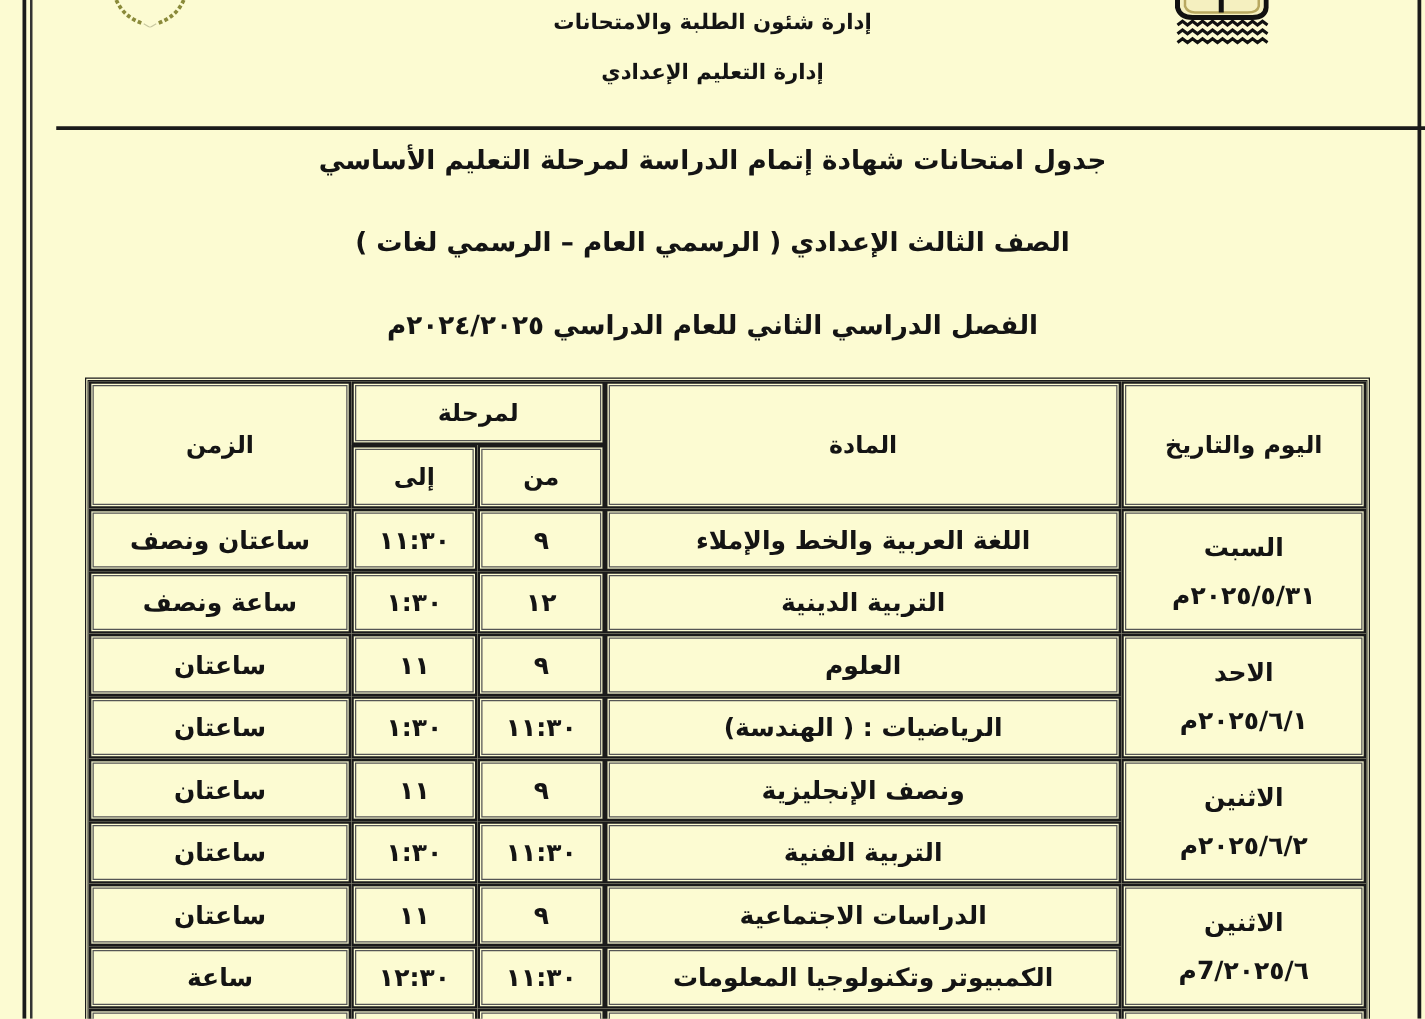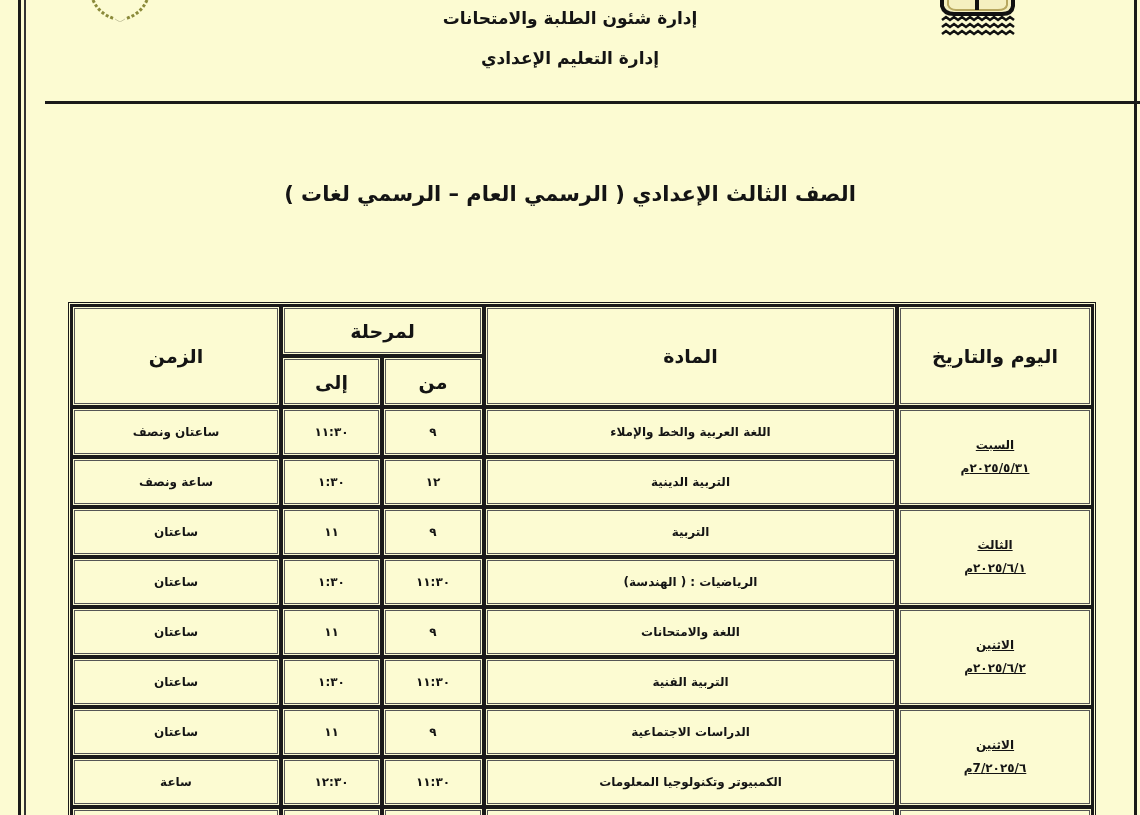--- a/index.html
+++ b/index.html
@@ -58,29 +58,29 @@
     border-spacing: 0;
     direction: rtl;
     border: 3px double #1a1a1a;
     table-layout: fixed;
   }
   table.schedule td, table.schedule th {
     border: 2px solid #1a1a1a;
     box-shadow: inset 0 0 0 1px #fcfbd2, inset 0 0 0 2px #555;
     text-align: center;
     font-weight: bold;
-    font-size: 12px;
+    font-size: 20px;
     padding: 0;
     background: #fcfbd2;
   }
   table.schedule th { font-size: 19px; }
   .hdr1 th { height: 47px; }
   .hdr2 th { height: 47px; }
   tr.row td { height: 46px; }
-  td.day { font-size: 19px; line-height: 1.9; text-decoration: underline; }
+  td.day { font-size: 19px; line-height: 1.9; }
   td.subject { font-size: 19px; }
   td.num { font-size: 18px; }
 </style>
 </head>
 <body>
 
 <div class="page">
   <div class="outer-border-left"></div>
   <div class="outer-border-left2"></div>
   <div class="outer-border-right"></div>
@@ -98,21 +98,23 @@
     <path d="M2 20 l4 -3 l4 3 l4 -3 l4 3 l4 -3 l4 3 l4 -3 l4 3 l4 -3 l4 3 l4 -3 l4 3 l4 -3 l4 3 l4 -3 l4 3 l4 -3 l4 3" stroke="#111" stroke-width="2.5" fill="none"></path>
     <path d="M2 27 l4 -3 l4 3 l4 -3 l4 3 l4 -3 l4 3 l4 -3 l4 3 l4 -3 l4 3 l4 -3 l4 3 l4 -3 l4 3 l4 -3 l4 3 l4 -3 l4 3" stroke="#111" stroke-width="2.5" fill="none"></path>
     <path d="M2 34 l4 -3 l4 3 l4 -3 l4 3 l4 -3 l4 3 l4 -3 l4 3 l4 -3 l4 3 l4 -3 l4 3 l4 -3 l4 3 l4 -3 l4 3 l4 -3 l4 3" stroke="#111" stroke-width="2.5" fill="none"></path>
   </svg>
 
   <div class="org-line org2">إدارة التعليم الإعدادي</div>
   <div class="org-line org1">إدارة شئون الطلبة والامتحانات</div>
 
   <div class="header-rule"></div>
 
+  <div class="title t1">جدول امتحانات شهادة إتمام الدراسة لمرحلة التعليم الأساسي</div>
   <div class="title t2">الصف الثالث الإعدادي ( الرسمي العام – الرسمي لغات )</div>
+  <div class="title t3">الفصل الدراسي الثاني للعام الدراسي ٢٠٢٤/٢٠٢٥م</div>
 
   <table class="schedule">
     <colgroup>
       <col style="width:196px">
       <col style="width:413px">
       <col style="width:102px">
       <col style="width:101px">
       <col style="width:210px">
     </colgroup>
     <thead>
@@ -141,41 +143,41 @@
       </tr>
       <tr class="row">
         <td class="subject">التربية الدينية</td>
         <td class="num">١٢</td>
         <td class="num">١:٣٠</td>
         <td>ساعة ونصف</td>
       </tr>
 
       <tr class="row">
         <td rowspan="2" class="day">
-          <div>الثالث</div>
+          <div>الاحد</div>
           <div>٢٠٢٥/٦/١م</div>
         </td>
-        <td class="subject">التربية</td>
+        <td class="subject">العلوم</td>
         <td class="num">٩</td>
         <td class="num">١١</td>
         <td>ساعتان</td>
       </tr>
       <tr class="row">
         <td class="subject">الرياضيات : ( الهندسة)</td>
         <td class="num">١١:٣٠</td>
         <td class="num">١:٣٠</td>
         <td>ساعتان</td>
       </tr>
 
       <tr class="row">
         <td rowspan="2" class="day">
           <div>الاثنين</div>
           <div>٢٠٢٥/٦/٢م</div>
         </td>
-        <td class="subject">اللغة والامتحانات</td>
+        <td class="subject">ونصف الإنجليزية</td>
         <td class="num">٩</td>
         <td class="num">١١</td>
         <td>ساعتان</td>
       </tr>
       <tr class="row">
         <td class="subject">التربية الفنية</td>
         <td class="num">١١:٣٠</td>
         <td class="num">١:٣٠</td>
         <td>ساعتان</td>
       </tr>

